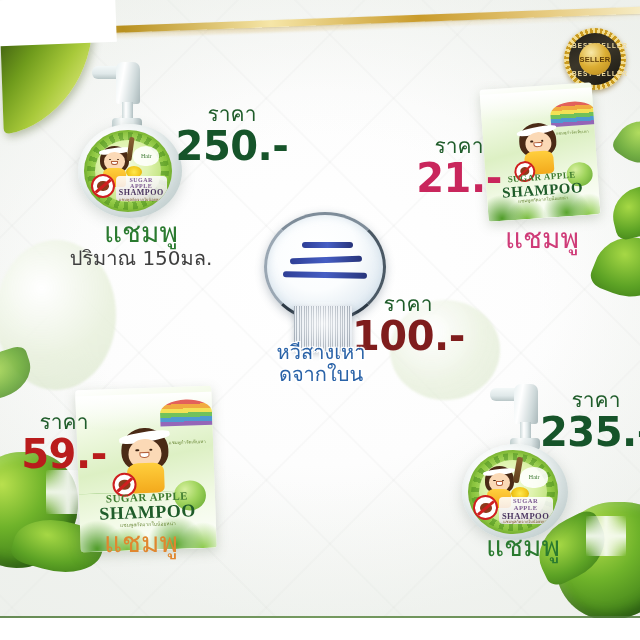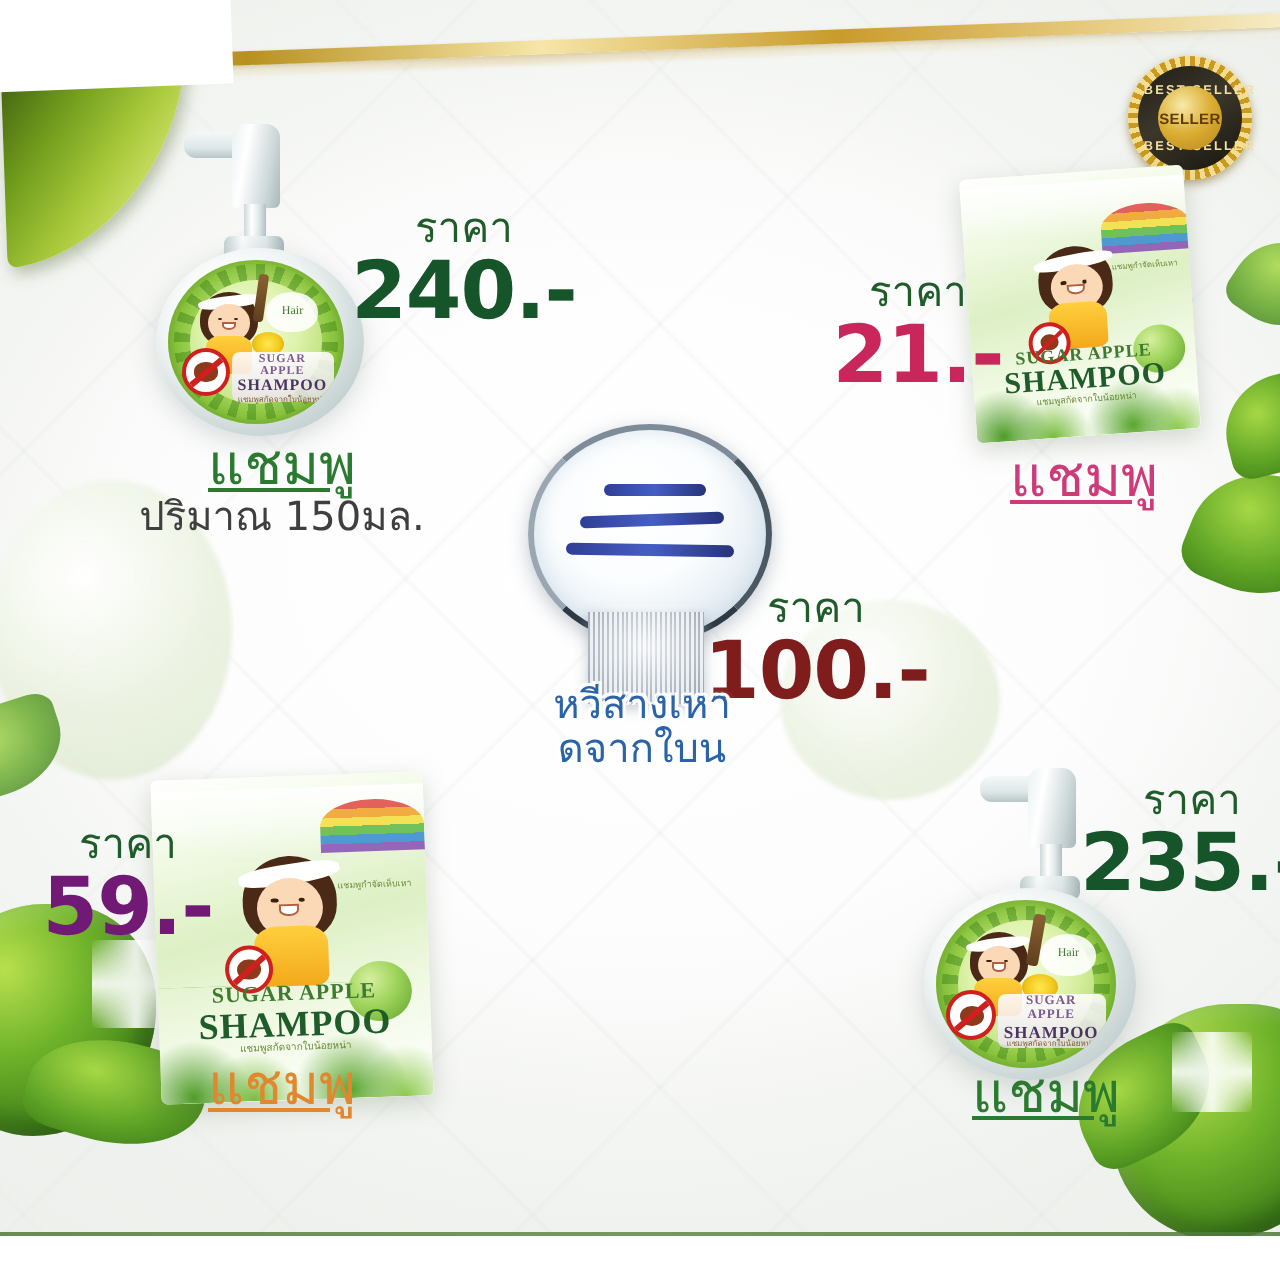--- a/index.html
+++ b/index.html
@@ -428,28 +428,27 @@
   .price-value {
     font-size: 40px;
     line-height: 1.05;
     font-weight: bold;
     font-family: "DejaVu Sans", sans-serif;
     letter-spacing: -0.5px;
   }
   .price-green  { color: #16542a; }
   .price-pink   { color: #c9265c; }
   .price-navy   { color: #7f1d1d; }
-  .price-orange { color: #701a75; }
+  .price-orange { color: #b91c1c; }
 
   .name-group { position: absolute; text-align: center; }
   .name-main {
     font-size: 28px;
     line-height: 1.05;
     font-family: "DejaVu Sans", sans-serif;
-    text-decoration: underline;
   }
   .name-sub {
     font-size: 20px;
     line-height: 1.15;
     color: #3f3f3f;
     font-family: "DejaVu Sans", sans-serif;
   }
   .name-green  { color: #2a7a2f; }
   .name-pink   { color: #cf3b78; }
   .name-orange { color: #e0872f; }
@@ -550,21 +549,21 @@
           <div class="lbl-sugar" style="font-size:6px;">APPLE</div>
           <div class="lbl-shampoo" style="font-size:8px;">SHAMPOO</div>
           <div class="lbl-thaismall">แชมพูสกัดจากใบน้อยหน่า</div>
         </div>
       </div>
     </div>
   </div>
 
   <div class="price-group" style="left:170px; top:104px; width:124px;">
     <div class="price-word">ราคา</div>
-    <div class="price-value price-green">240.-</div>
+    <div class="price-value price-green">250.-</div>
   </div>
 
   <div class="name-group" style="left:46px; top:218px; width:190px;">
     <div class="name-main name-green">แชมพู</div>
     <div class="name-sub">ปริมาณ 150มล.</div>
   </div>
 
   <div class="sachet" style="left:484px; top:86px; width:112px; height:132px; transform:rotate(-4deg);
               border-radius:3px;">
     <div class="sachet-topwave"></div>

